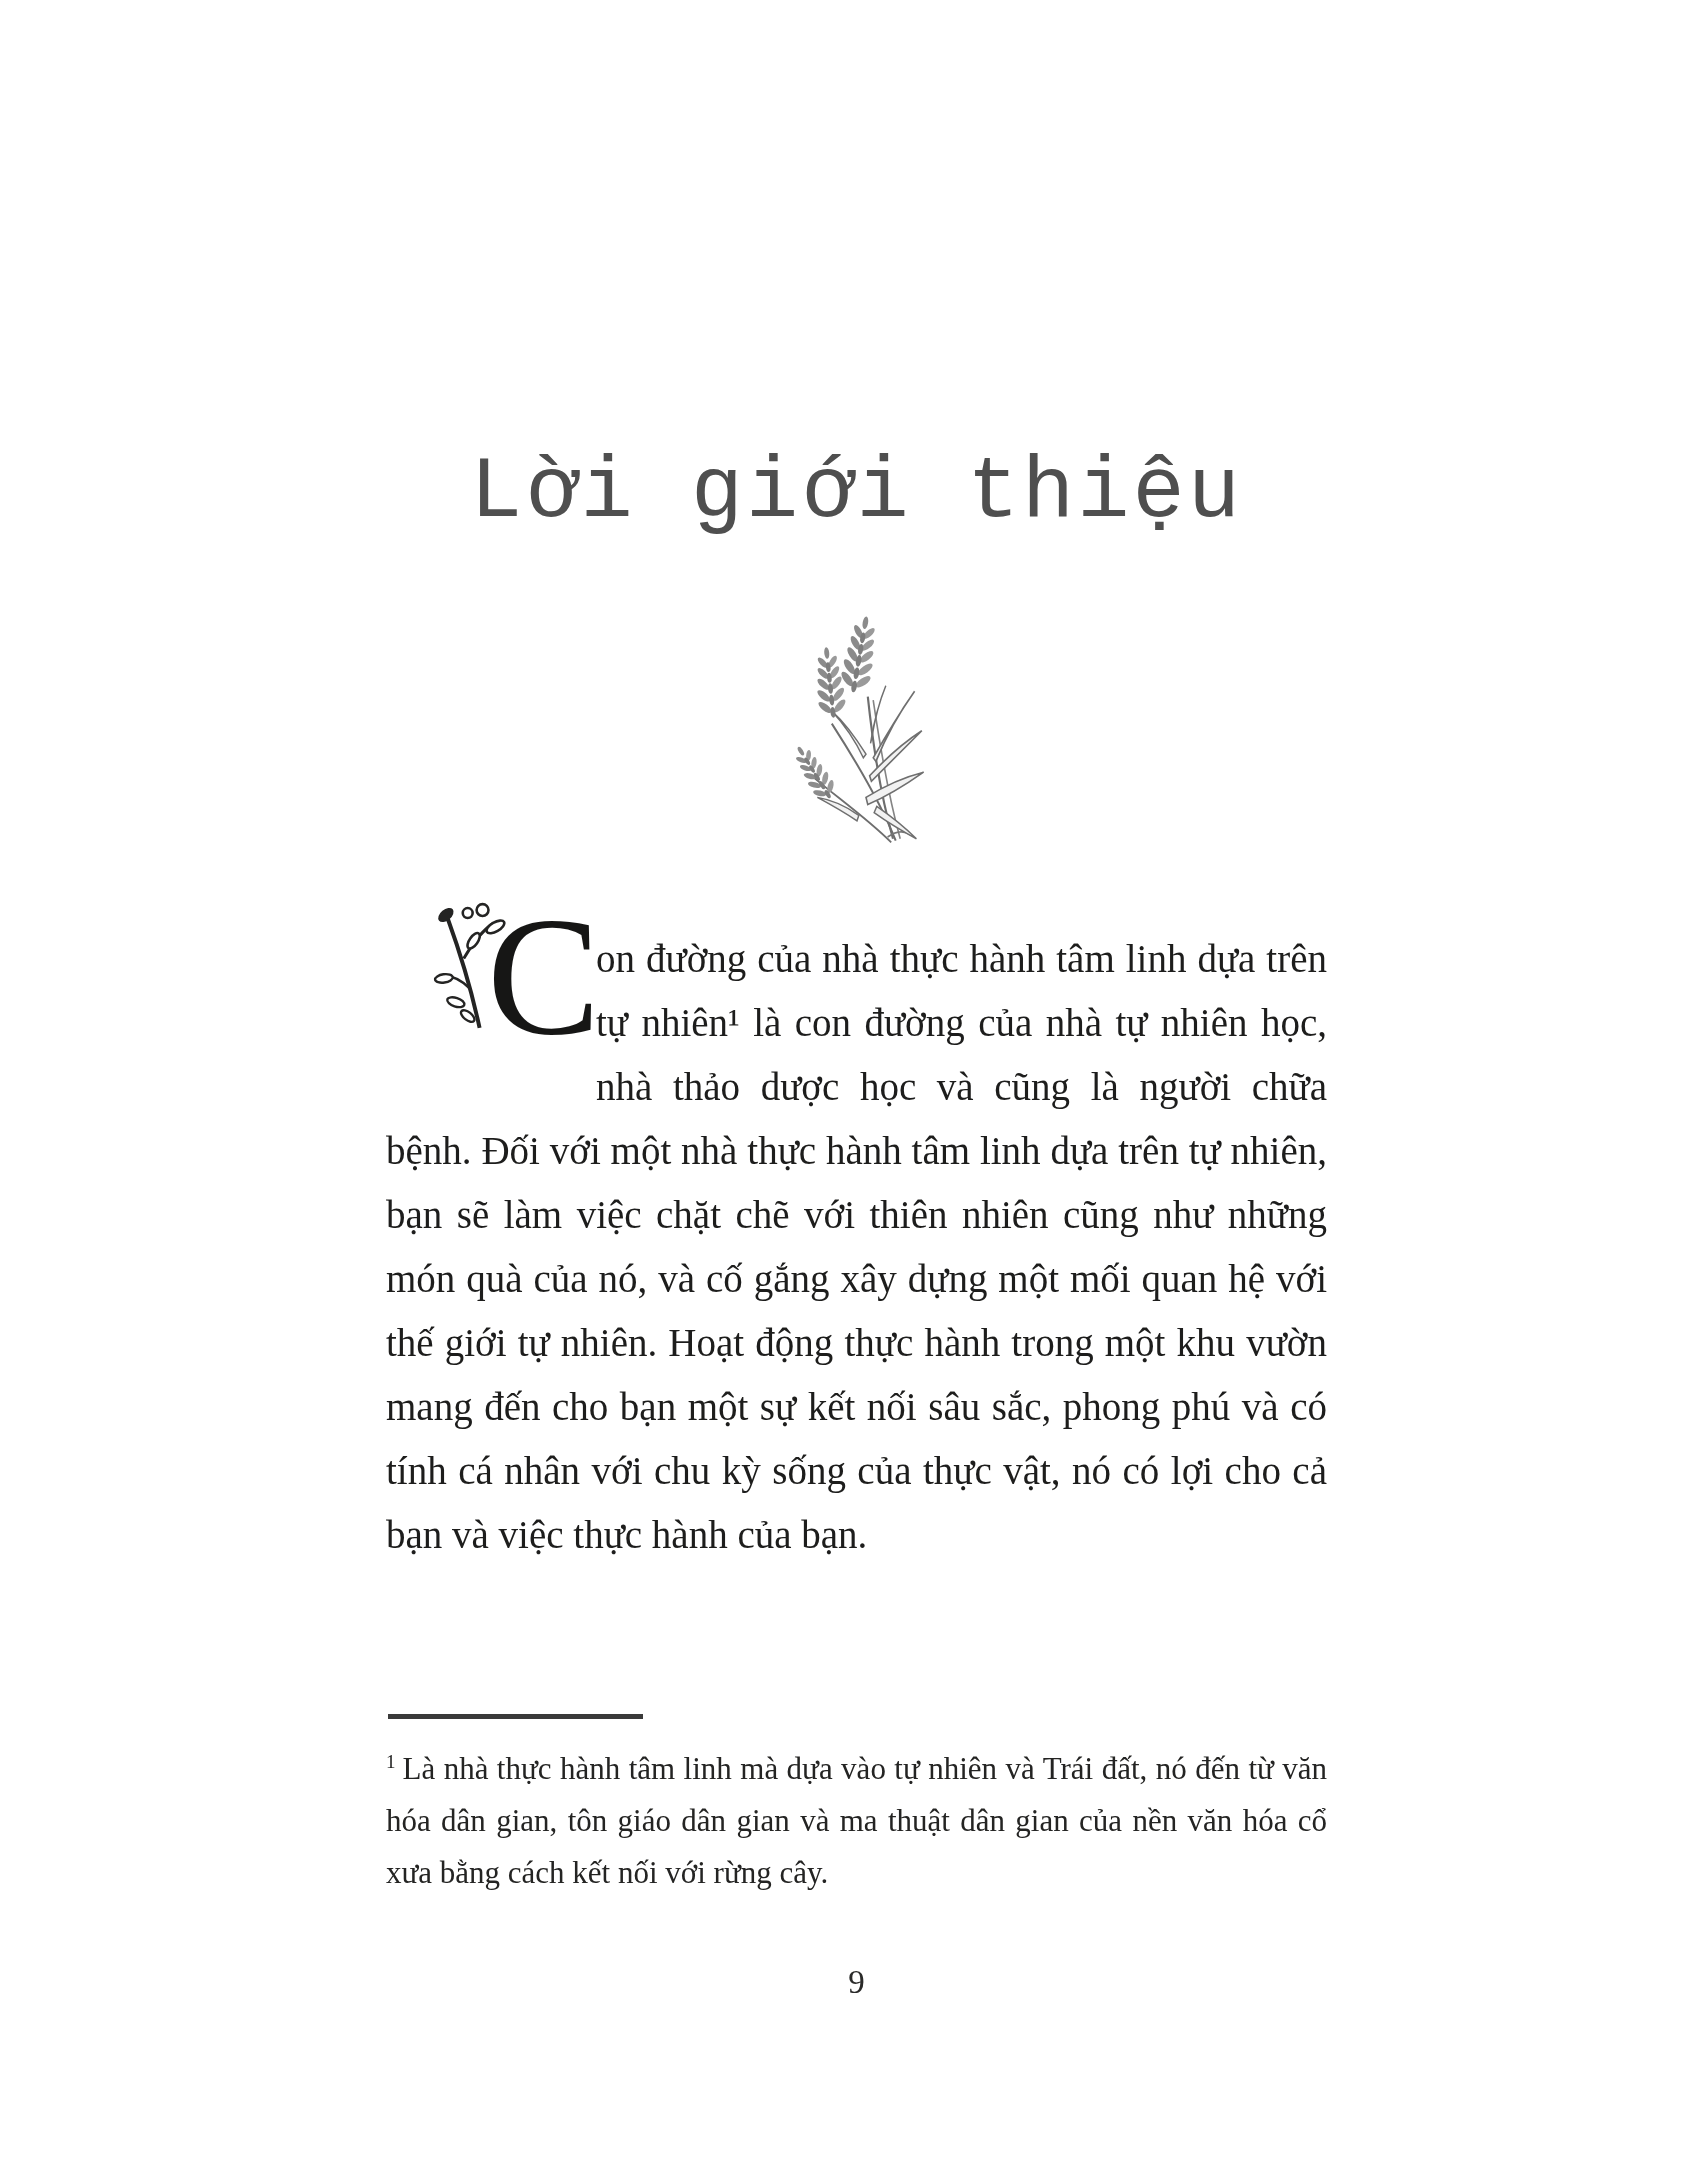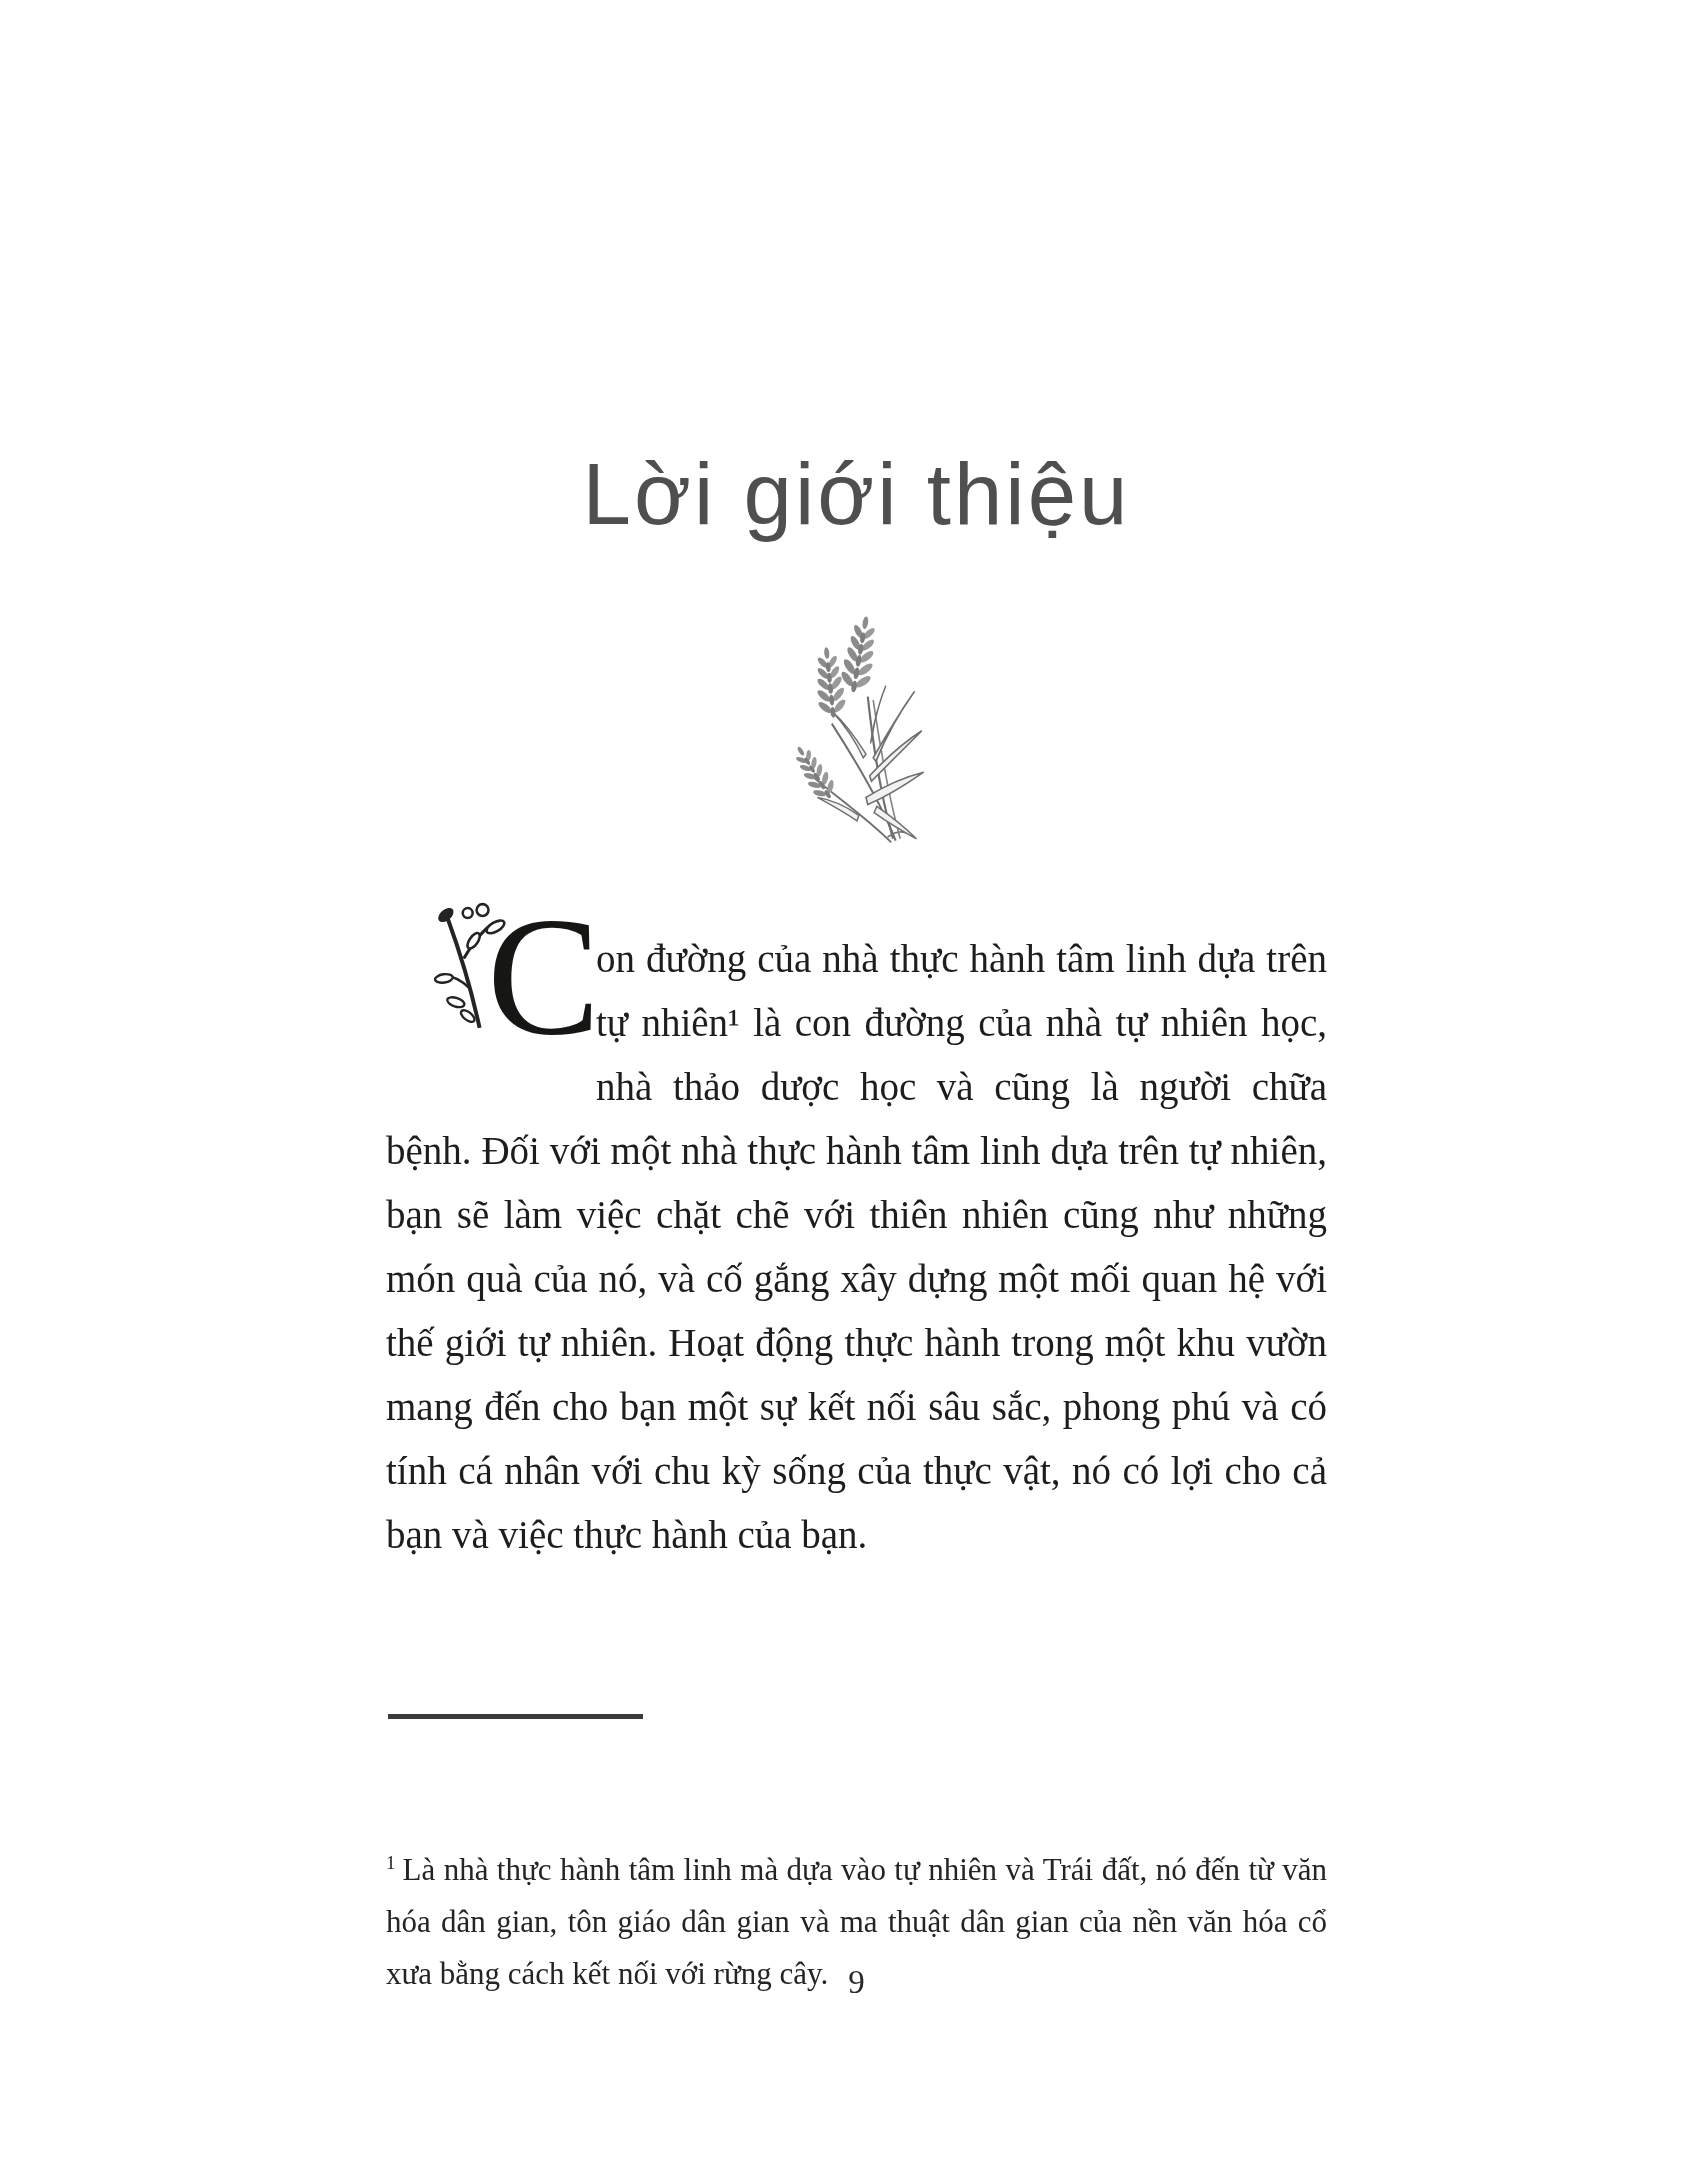--- a/index.html
+++ b/index.html
@@ -9,21 +9,21 @@
     background:#ffffff;
     font-family:"Liberation Serif", serif;
     color:#1f1f1e;
     overflow:hidden;
   }
   .column { position:absolute; left:386px; top:0; width:941px; height:2178px; }
 
   .title {
     position:absolute; top:444px; left:0; width:100%;
     margin:0; text-align:center;
-    font-family:Liberation Sans, sans-serif;
+    font-family:Liberation Mono, monospace;
     font-weight:normal;
     font-size:87px;
     letter-spacing:3px;
     color:#4f4f4f;
   }
 
   .illustration {
     position:absolute; top:606px; left:0; width:100%;
     text-align:center;
   }
@@ -51,21 +51,21 @@
     width:105px; height:133px;
     overflow:visible;
   }
 
   .footnote-rule {
     position:absolute; top:1714px; left:2px;
     width:255px; height:0;
     border-top:5px solid #3a3a3a;
   }
   .footnote {
-    position:absolute; top:1837px; left:0; width:941px;
+    position:absolute; top:1736px; left:0; width:941px;
     font-size:31px; line-height:52px;
     text-align:justify;
     color:#242423;
   }
   .footnote .fn-marker {
     font-size:19px;
     vertical-align:super;
     margin-right:7px;
   }
   .page-number {

